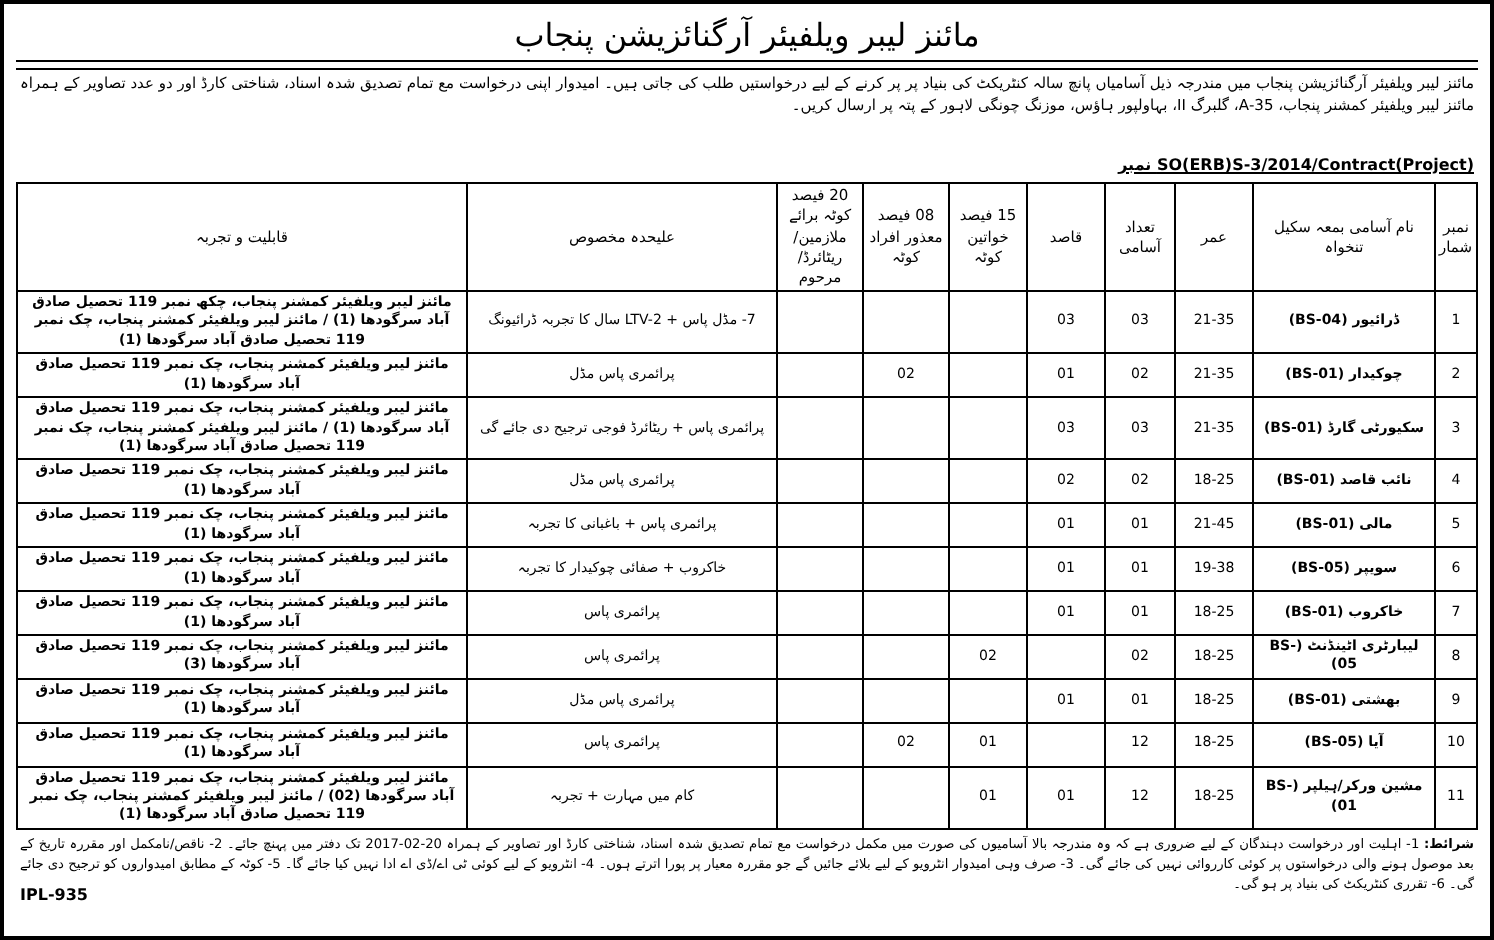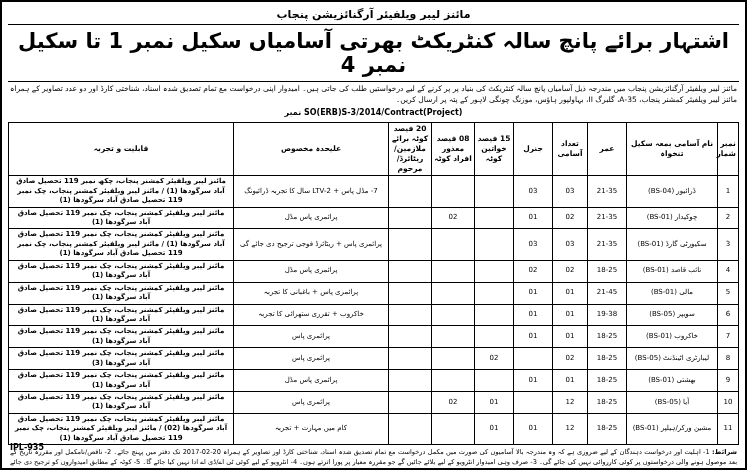--- a/index.html
+++ b/index.html
@@ -12,22 +12,22 @@
   }
   .ad{
     position:relative;
     width:747px;height:470px;
     box-sizing:border-box;
     border:2px solid #000;
     padding:4px 6px 0 6px;
   }
   .org{
     text-align:center;
-    font-size:11px;
-    font-weight:bold;
+    font-size:16px;
+    font-weight:normal;
     direction:rtl;
     letter-spacing:0.5px;
     margin-top:2px;
   }
   .hr-thin{
     border:0;border-top:1px solid #000;margin:3px 0 2px 0;
   }
   .title{
     text-align:center;
     font-size:21px;
@@ -38,24 +38,24 @@
   }
   .intro{
     direction:rtl;
     text-align:justify;
     font-size:7.5px;
     line-height:1.45;
     margin:2px 2px 3px 2px;
   }
   .intro .ref{
     display:block;
-    text-align:center;
     font-weight:bold;
     font-size:8px;
-    margin-top:1px;
+    margin-top:18px;
+    text-decoration:underline;
   }
   .ttl-bar{
     direction:rtl;
     text-align:center;
     font-size:9px;
     font-weight:bold;
     margin:1px 0 2px 0;
   }
   table.jobs{
     width:100%;
@@ -65,38 +65,38 @@
   }
   table.jobs th,table.jobs td{
     border:1px solid #000;
     font-size:7px;
     padding:1px 2px;
     vertical-align:middle;
     text-align:center;
     line-height:1.35;
   }
   table.jobs th{
-    font-weight:bold;
+    font-weight:normal;
     font-size:7.5px;
     height:26px;
   }
   td.qual{
     text-align:right;
     font-size:6.4px;
     line-height:1.45;
     padding:1px 3px;
   }
   td.duty{
     text-align:right;
     font-size:6.8px;
     padding:1px 3px;
   }
   td.post{
     font-size:7.5px;
-    font-weight:normal;
+    font-weight:bold;
   }
   .col-sr{width:16px;}
   .col-post{width:86px;}
   .col-age{width:34px;}
   .col-total{width:30px;}
   .col-q{width:34px;}
   .col-q2{width:34px;}
   .col-q3{width:38px;}
   .col-duty{width:150px;}
   .col-qual{width:auto;font-weight:bold;}
@@ -117,37 +117,36 @@
   }
 </style>
 </head>
 <body>
 
 <div class="ad">
 
   <div class="org">مائنز لیبر ویلفیئر آرگنائزیشن پنجاب</div>
   <hr class="hr-thin">
 
-  <div class="title">اشتہار برائے پانچ سالہ کنٹریکٹ بھرتی آسامیاں سکیل نمبر 1 تا سکیل نمبر 4</div>
   <hr class="hr-thin">
 
   <div class="intro">
     <span>مائنز لیبر ویلفیئر آرگنائزیشن پنجاب میں مندرجہ ذیل آسامیاں پانچ سالہ کنٹریکٹ کی بنیاد پر پر کرنے کے لیے درخواستیں طلب کی جاتی ہیں۔ امیدوار اپنی درخواست مع تمام تصدیق شدہ اسناد، شناختی کارڈ اور دو عدد تصاویر کے ہمراہ مائنز لیبر ویلفیئر کمشنر پنجاب، 35-A، گلبرگ II، بہاولپور ہاؤس، موزنگ چونگی لاہور کے پتہ پر ارسال کریں۔</span>
     <span class="ref">SO(ERB)S-3/2014/Contract(Project) نمبر</span>
   </div>
 
 
   <table class="jobs">
     <thead>
       <tr>
         <th class="col-sr">نمبر شمار</th>
         <th class="col-post">نام آسامی بمعہ سکیل تنخواہ</th>
         <th class="col-age">عمر</th>
         <th class="col-total">تعداد آسامی</th>
-        <th class="col-q">جنرل</th>
+        <th class="col-q">قاصد</th>
         <th class="col-q2">15 فیصد خواتین کوٹہ</th>
         <th class="col-q3">08 فیصد معذور افراد کوٹہ</th>
         <th class="col-q3">20 فیصد کوٹہ برائے ملازمین/ریٹائرڈ/مرحوم</th>
         <th class="col-duty">علیحدہ مخصوص</th>
         <th class="col-qual">قابلیت و تجربہ</th>
       </tr>
     </thead>
     <tbody>
         <tr>
           <td class="col-sr">1</td>
@@ -211,21 +210,21 @@
         </tr>
         <tr>
           <td class="col-sr">6</td>
           <td class="col-post post">سویپر (BS-05)</td>
           <td class="col-age">19-38</td>
           <td class="col-total">01</td>
           <td class="col-q">01</td>
           <td class="col-q2"></td>
           <td class="col-q3"></td>
           <td class="col-q3"></td>
-          <td class="col-duty duty">خاکروب + تقرری ستھرائی کا تجربہ</td>
+          <td class="col-duty duty">خاکروب + صفائی چوکیدار کا تجربہ</td>
           <td class="col-qual qual">مائنز لیبر ویلفیئر کمشنر پنجاب، چک نمبر 119 تحصیل صادق آباد سرگودھا (1)</td>
         </tr>
         <tr>
           <td class="col-sr">7</td>
           <td class="col-post post">خاکروب (BS-01)</td>
           <td class="col-age">18-25</td>
           <td class="col-total">01</td>
           <td class="col-q">01</td>
           <td class="col-q2"></td>
           <td class="col-q3"></td>

